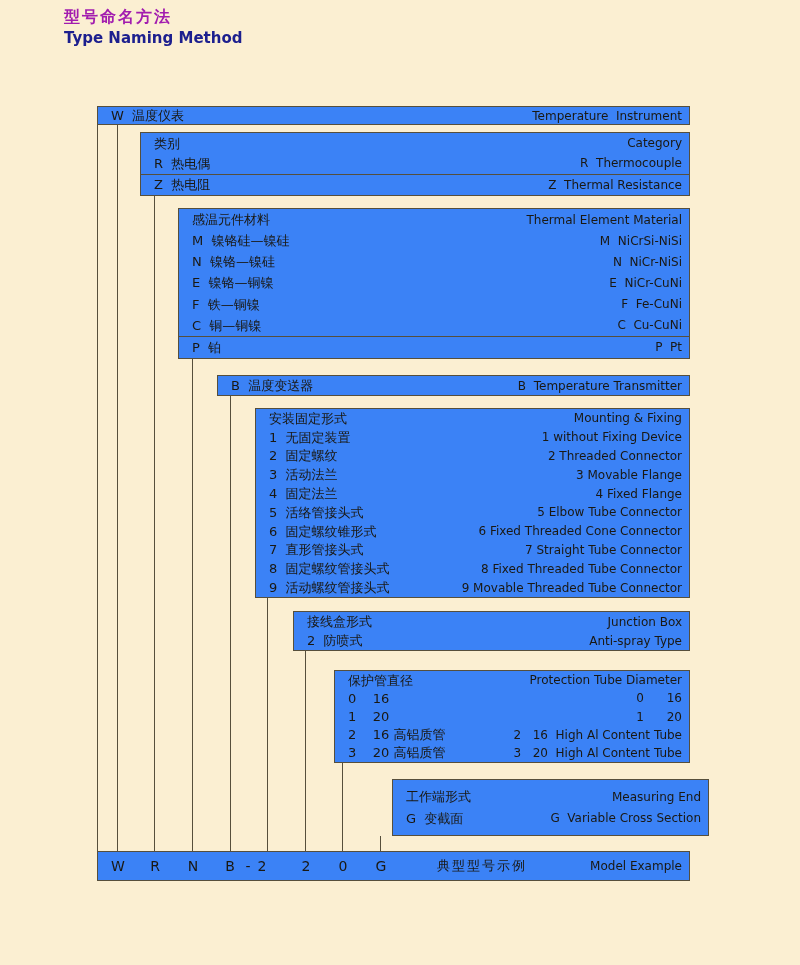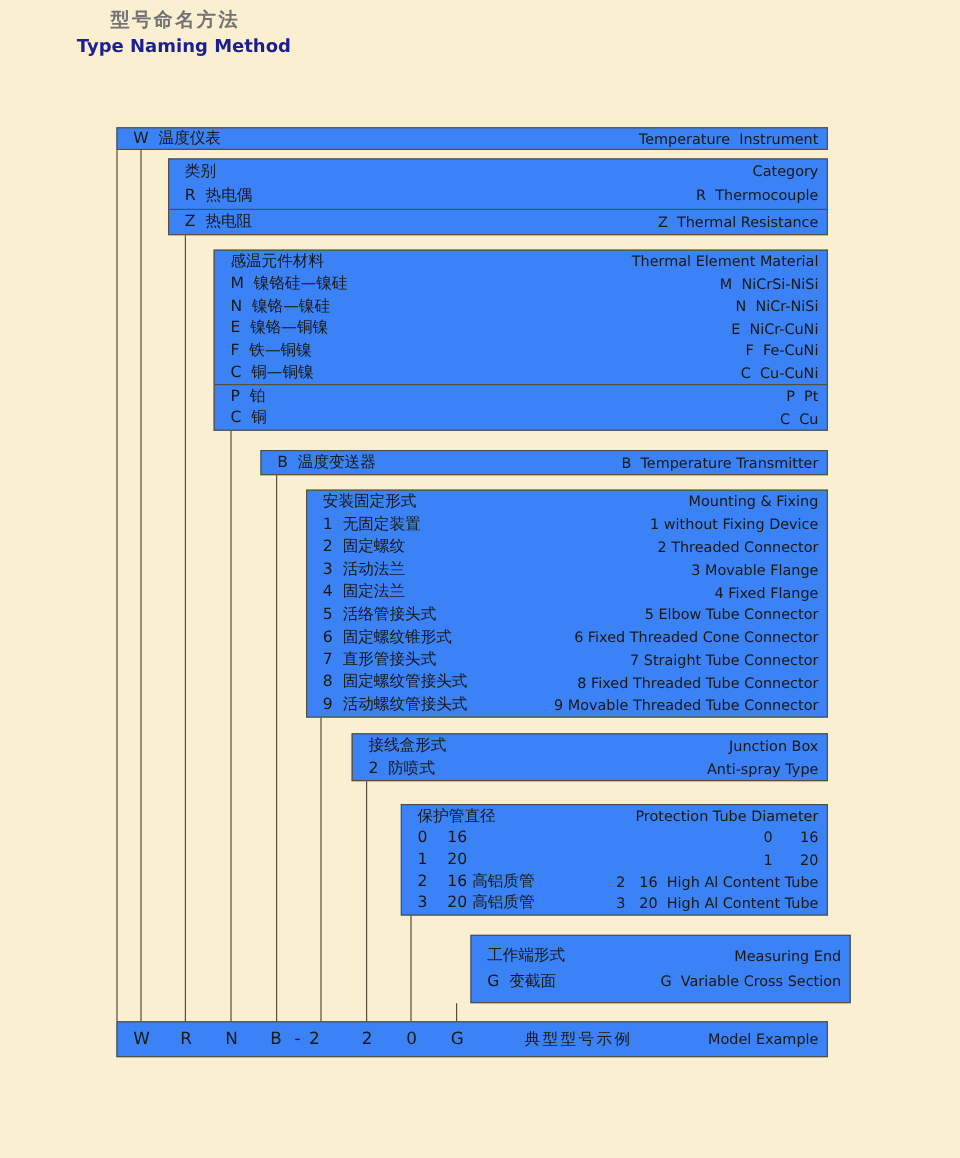--- a/index.html
+++ b/index.html
@@ -8,21 +8,21 @@
     background:#fbefd2;
     font-family:"DejaVu Sans","Liberation Sans",sans-serif;
     color:#1a1812;
     position:relative;
     overflow:hidden;
   }
   .page { position:absolute; left:0; top:0; width:800px; height:965px; }
 
   .title-zh {
     position:absolute; left:64px; top:7px;
-    font-size:16px; font-weight:bold; color:#737373; letter-spacing:2px;margin-left:28px;
+    font-size:16px; font-weight:bold; color:#a21caf; letter-spacing:2px;
   }
   .title-en {
     position:absolute; left:64px; top:29px;
     font-size:15px; font-weight:bold; color:#1c1f8e;
   }
 
   .nbox {
     position:absolute;
     border:1px solid #564f3c;
     background:#3b82f6;
@@ -128,24 +128,20 @@
       <span class="zh">F  铁—铜镍</span>
       <span class="en">F  Fe-CuNi</span>
     </div>
     <div class="row">
       <span class="zh">C  铜—铜镍</span>
       <span class="en">C  Cu-CuNi</span>
     </div>
     <div class="row sep">
       <span class="zh">P  铂</span>
       <span class="en">P  Pt</span>
-    </div>
-    <div class="row">
-      <span class="zh">C  铜</span>
-      <span class="en">C  Cu</span>
     </div>
   </div>
 
   <div class="nbox" id="box-transmitter">
     <div class="row">
       <span class="zh">B  温度变送器</span>
       <span class="en">B  Temperature Transmitter</span>
     </div>
   </div>
 

